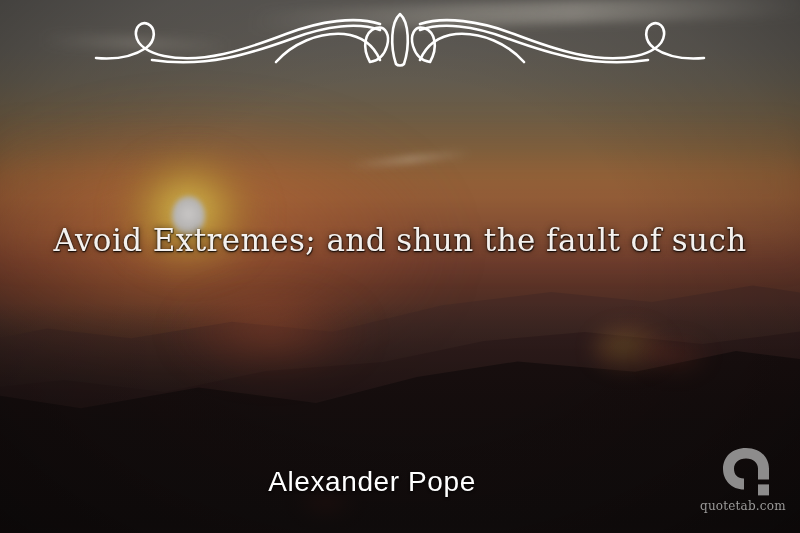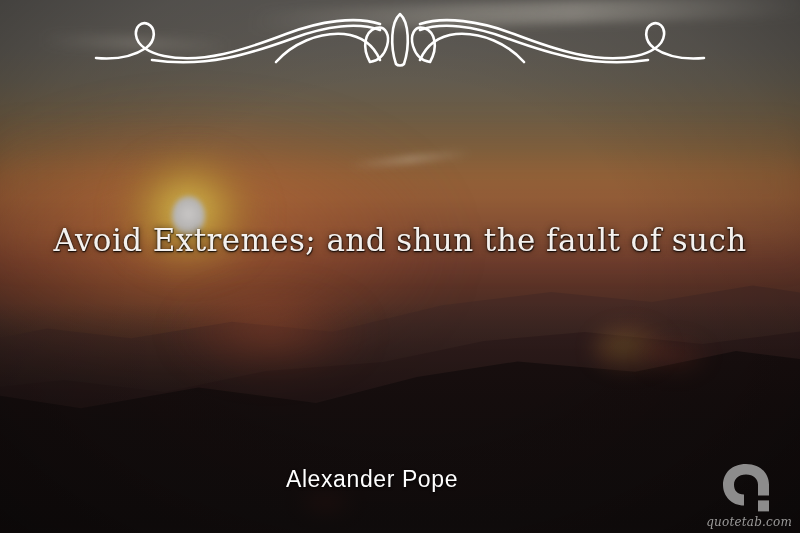--- a/index.html
+++ b/index.html
@@ -240,33 +240,32 @@
     position: absolute;
     left: 0; right: 0;
     top: 466px;
     text-align: center;
     padding-right: 56px;
     box-sizing: border-box;
   }
   .author-name {
     font-family: "Liberation Sans", sans-serif;
     font-weight: 400;
-    font-size: 23px;
+    font-size: 28px;
     letter-spacing: 0.6px;
     color: #ffffff;
     text-shadow: 0 1px 3px rgba(0,0,0,0.9);
   }
 
   
   .watermark {
     position: absolute;
-    right: 8px; bottom: 4px;
+    right: 8px; bottom: 20px;
     width: 92px;
-    text-align: right;
-    font-style: italic;
+    text-align: left;
   }
   .wm-mark {
     width: 56px; height: 52px;
     margin: 0 auto 1px auto;
     position: relative;
   }
   .wm-mark svg { display: block; width: 100%; height: 100%; }
   .wm-text {
     font-family: "DejaVu Serif", "Liberation Serif", serif;
     font-size: 12px;

